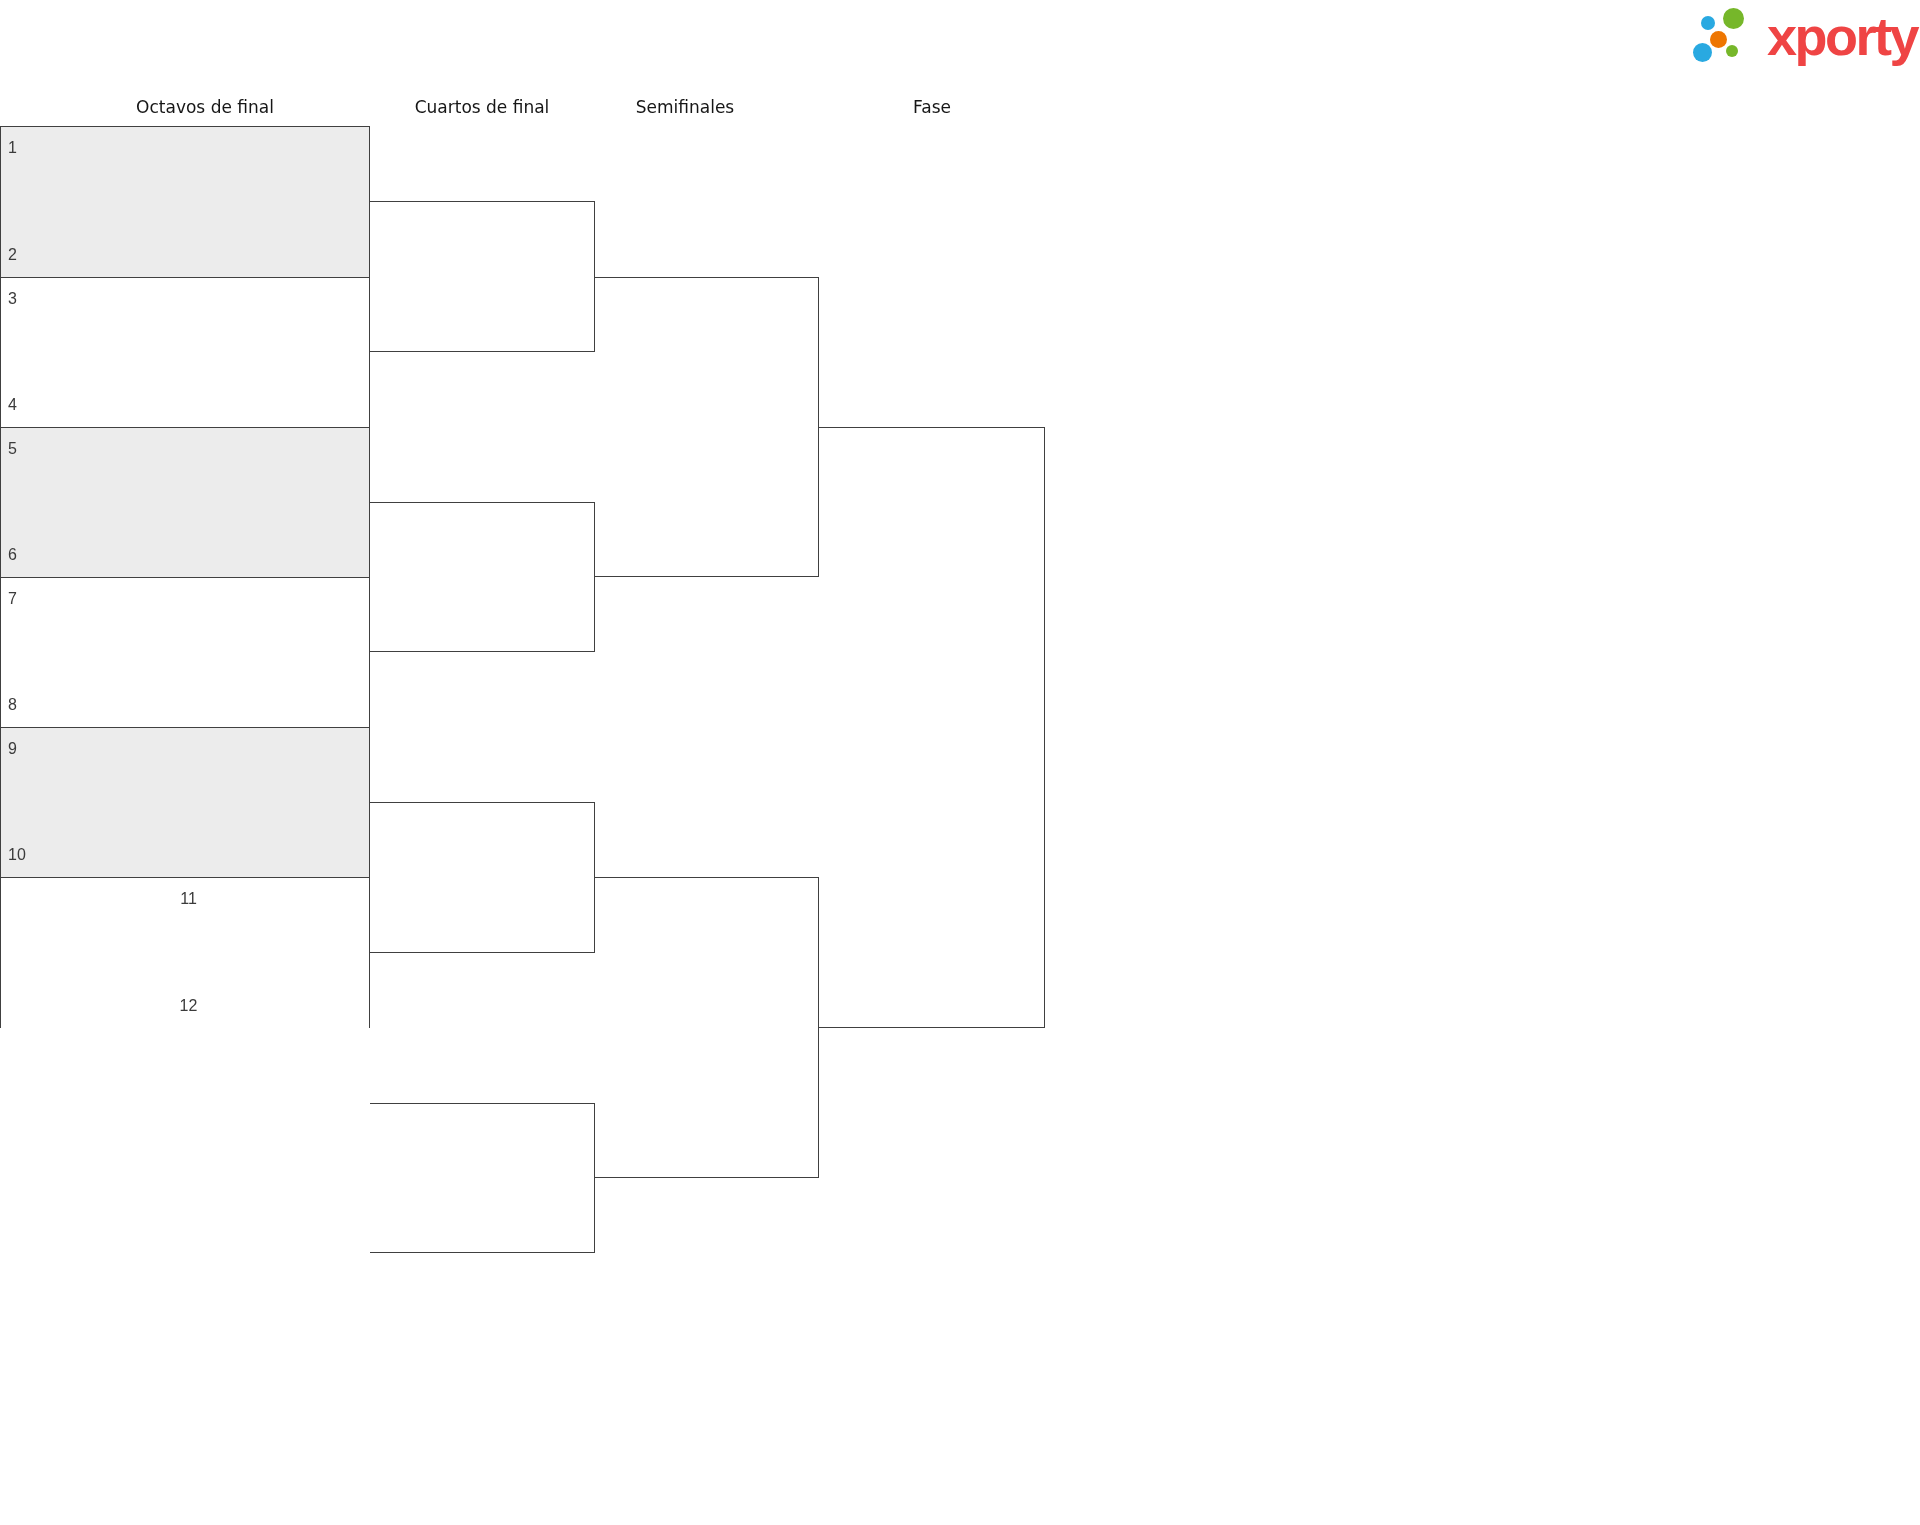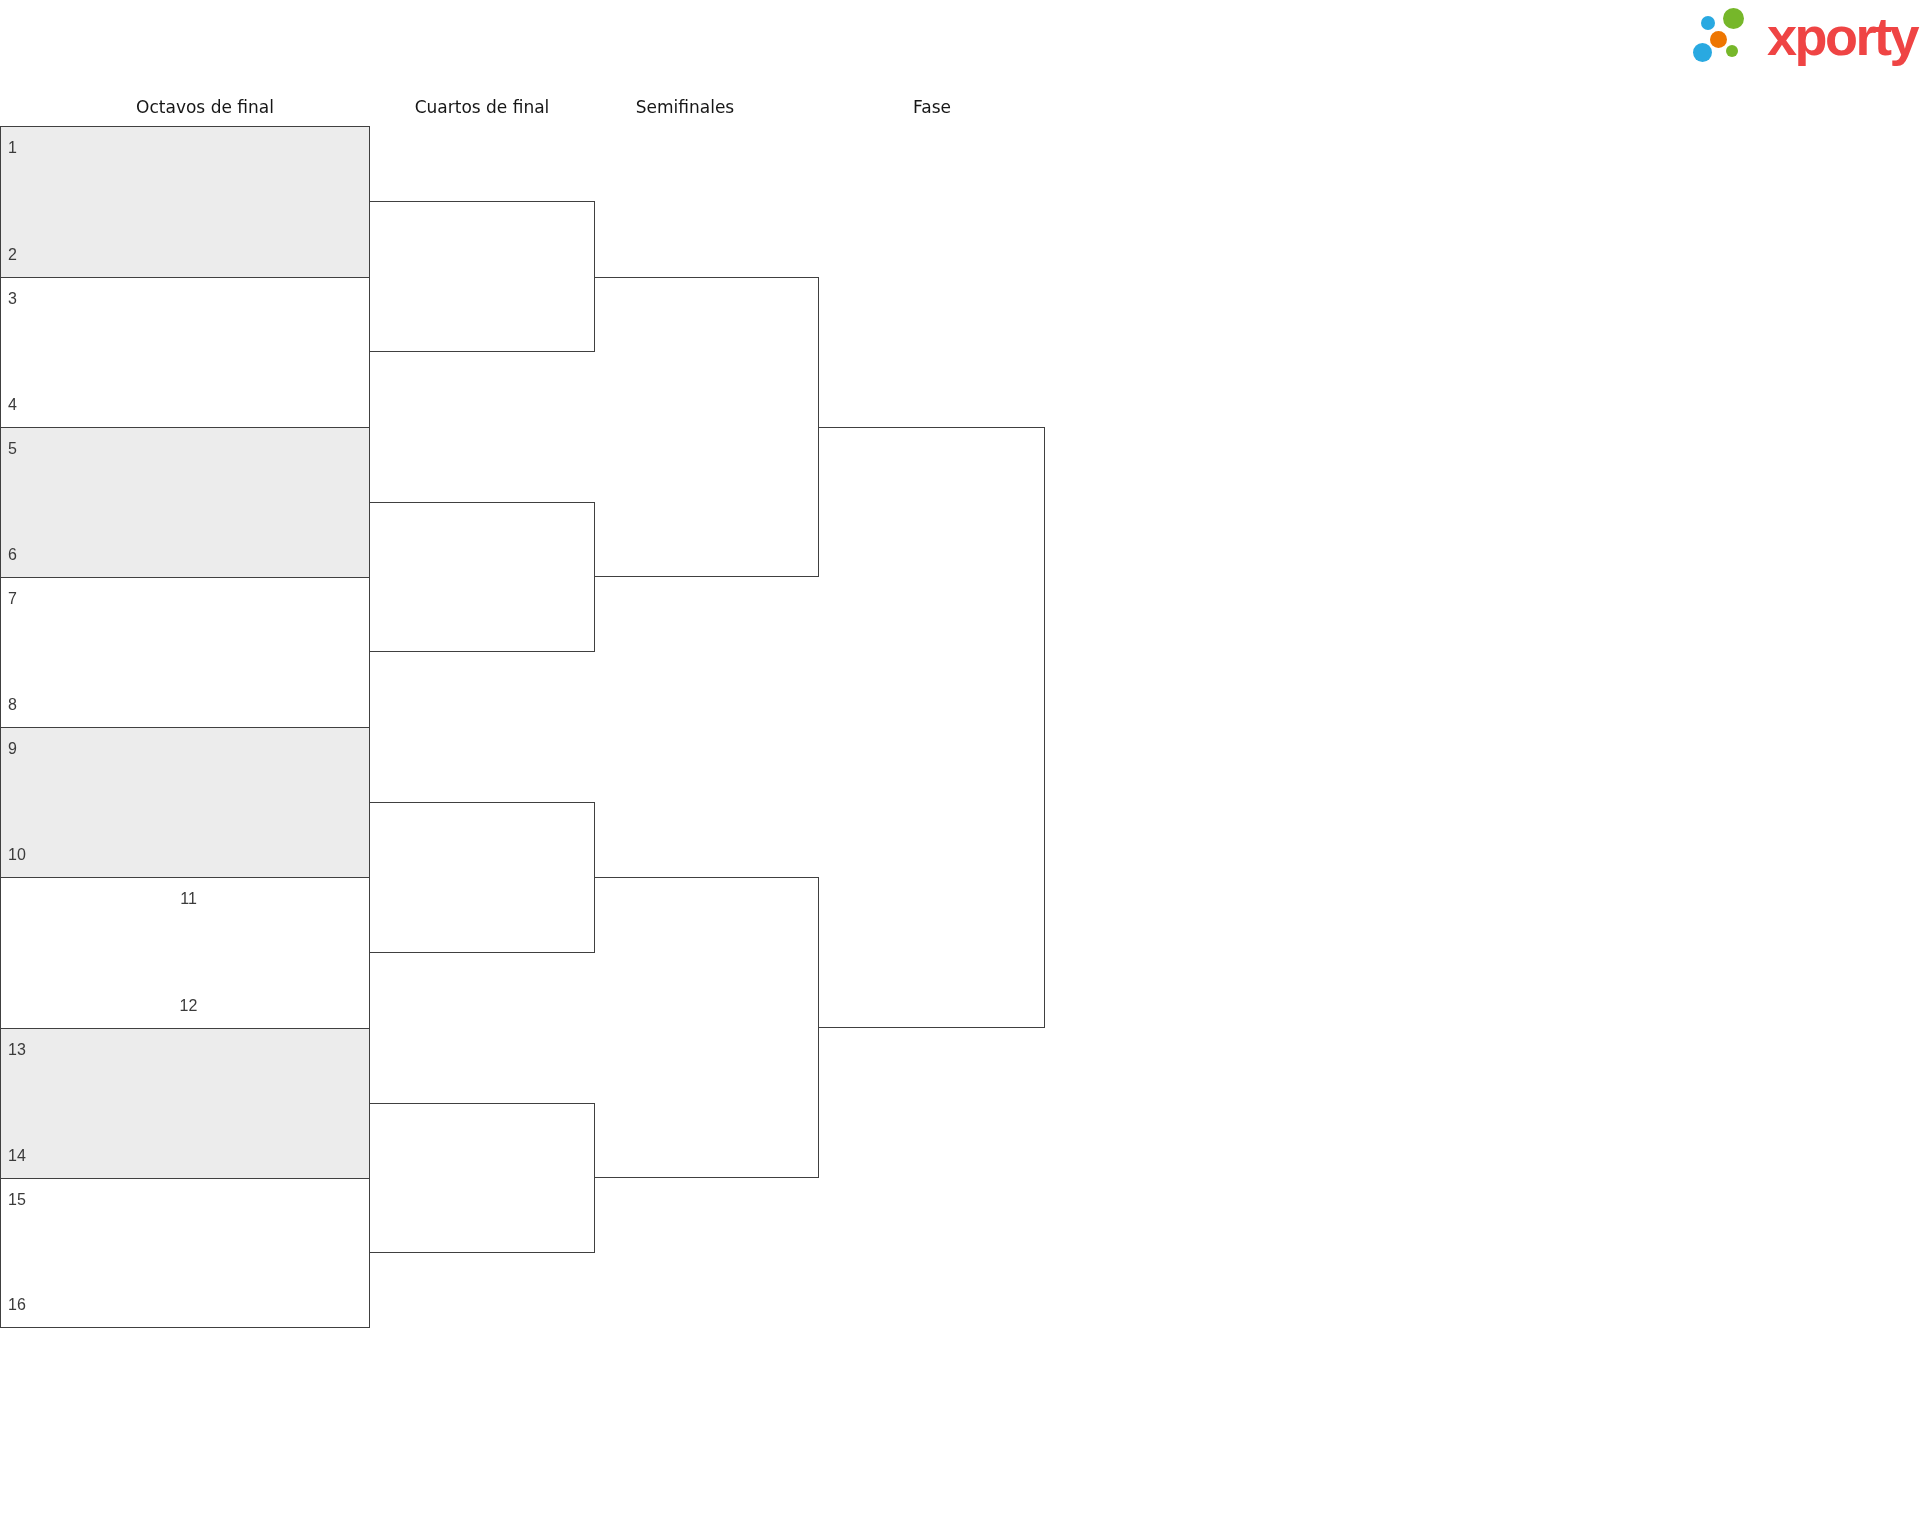--- a/index.html
+++ b/index.html
@@ -84,28 +84,20 @@
     <span class="num">8</span>
   </div>
   <div class="m r1 b5 shade">
     <span class="num">9</span>
     <span class="num">10</span>
   </div>
   <div class="m r1 b6">
     <span class="num">11</span>
     <span class="num">12</span>
   </div>
-  <div class="m r1 b7 shade">
-    <span class="num">13</span>
-    <span class="num">14</span>
-  </div>
-  <div class="m r1 b8">
-    <span class="num">15</span>
-    <span class="num">16</span>
-  </div>
 
   <div class="m r2 q1"></div>
   <div class="m r2 q2"></div>
   <div class="m r2 q3"></div>
   <div class="m r2 q4"></div>
 
   <div class="m r3 s1"></div>
   <div class="m r3 s2"></div>
 
   <div class="m r4 f1"></div>

